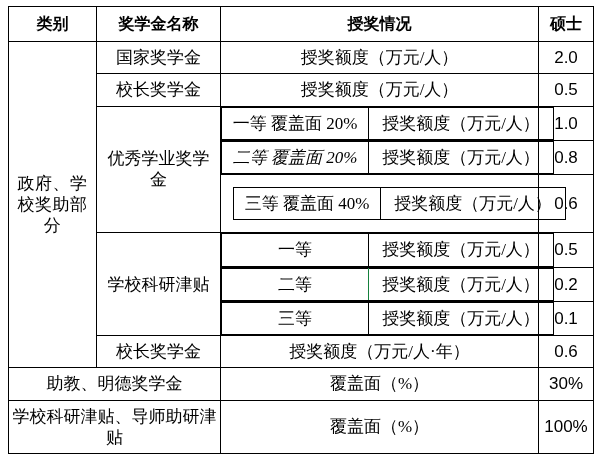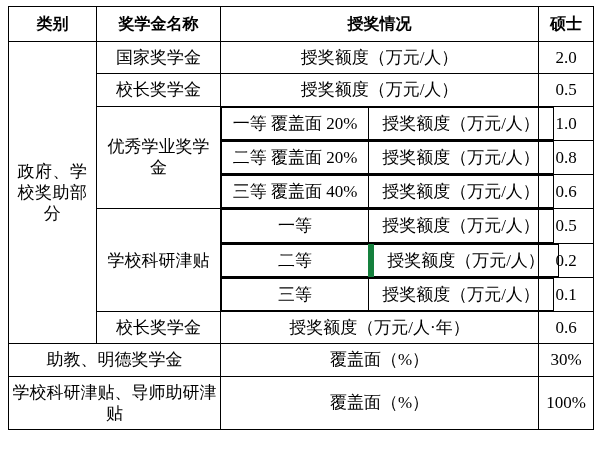--- a/index.html
+++ b/index.html
@@ -59,21 +59,21 @@
   }
   .inner td {
     border: none;
     font-size: 15px;
   }
   .nowrap { white-space: nowrap; }
   .tier-left {
     text-align: center;
     padding-left: 4px;
   }
-  .num { font-family: Liberation Serif, serif; }
+  .num { font-family: Liberation Sans, sans-serif; }
 </style>
 </head>
 <body>
 
 <div class="sheet">
   <table class="scholarship">
     <colgroup>
       <col class="col-cat">
       <col class="col-name">
       <col class="col-award">
@@ -115,31 +115,31 @@
             </table>
         </td>
         <td class="num">1.0</td>
       </tr>
 
       <tr>
         <td style="padding:0">
           <table class="inner">
             <tbody>
                 <tr>
-              <td class="sub-tier tier-left nowrap" style="border-right:1px solid #000; padding:5px 3px;">二等  覆盖面 20%</td>
+              <td class="sub-tier tier-left nowrap" style="border-right:1px solid #000; padding:5px 3px;font-style:italic;">二等  覆盖面 20%</td>
               <td class="sub-amt nowrap" style="padding:5px 3px;">授奖额度（万元/人）</td>
             </tr>
           </tbody>
             </table>
         </td>
         <td class="num">0.8</td>
       </tr>
 
       <tr>
-        <td style="padding:0">
+        <td style="padding:12px">
           <table class="inner">
             <tbody>
                 <tr>
               <td class="sub-tier tier-left nowrap" style="border-right:1px solid #000; padding:5px 3px;">三等  覆盖面 40%</td>
               <td class="sub-amt nowrap" style="padding:5px 3px;">授奖额度（万元/人）</td>
             </tr>
           </tbody>
             </table>
         </td>
         <td class="num">0.6</td>
@@ -158,21 +158,21 @@
             </table>
         </td>
         <td class="num">0.5</td>
       </tr>
 
       <tr>
         <td style="padding:0">
           <table class="inner">
             <tbody>
                 <tr>
-              <td class="sub-tier nowrap" style="border-right:6px solid #15803d; padding:5px 3px;margin-left:16px;">二等</td>
+              <td class="sub-tier nowrap" style="border-right:1px solid #15803d; padding:5px 3px;margin-left:16px;">二等</td>
               <td class="sub-amt nowrap" style="padding:5px 3px;">授奖额度（万元/人）</td>
             </tr>
           </tbody>
             </table>
         </td>
         <td class="num">0.2</td>
       </tr>
 
       <tr>
         <td style="padding:0">

